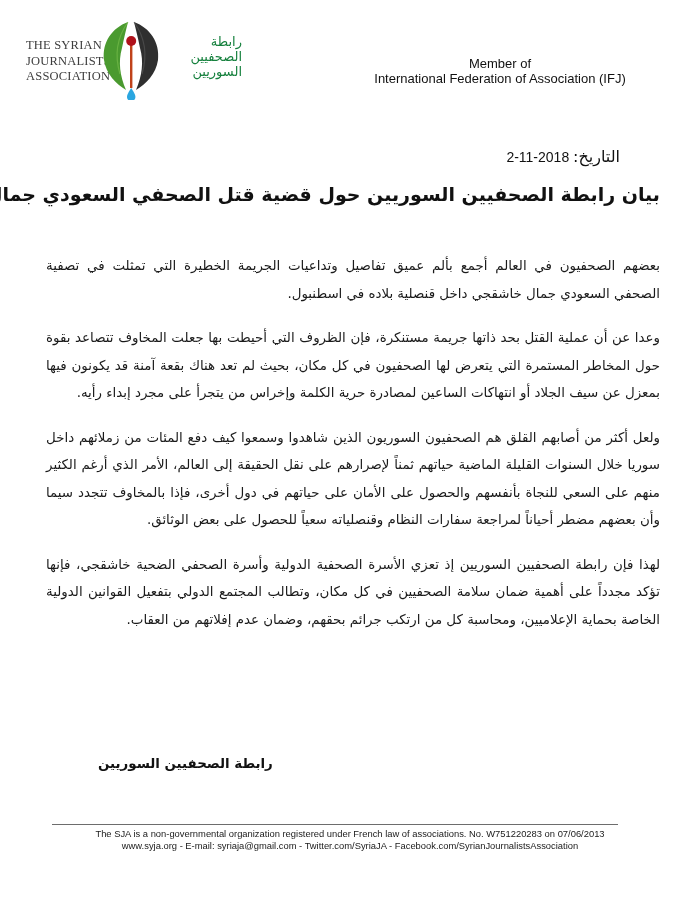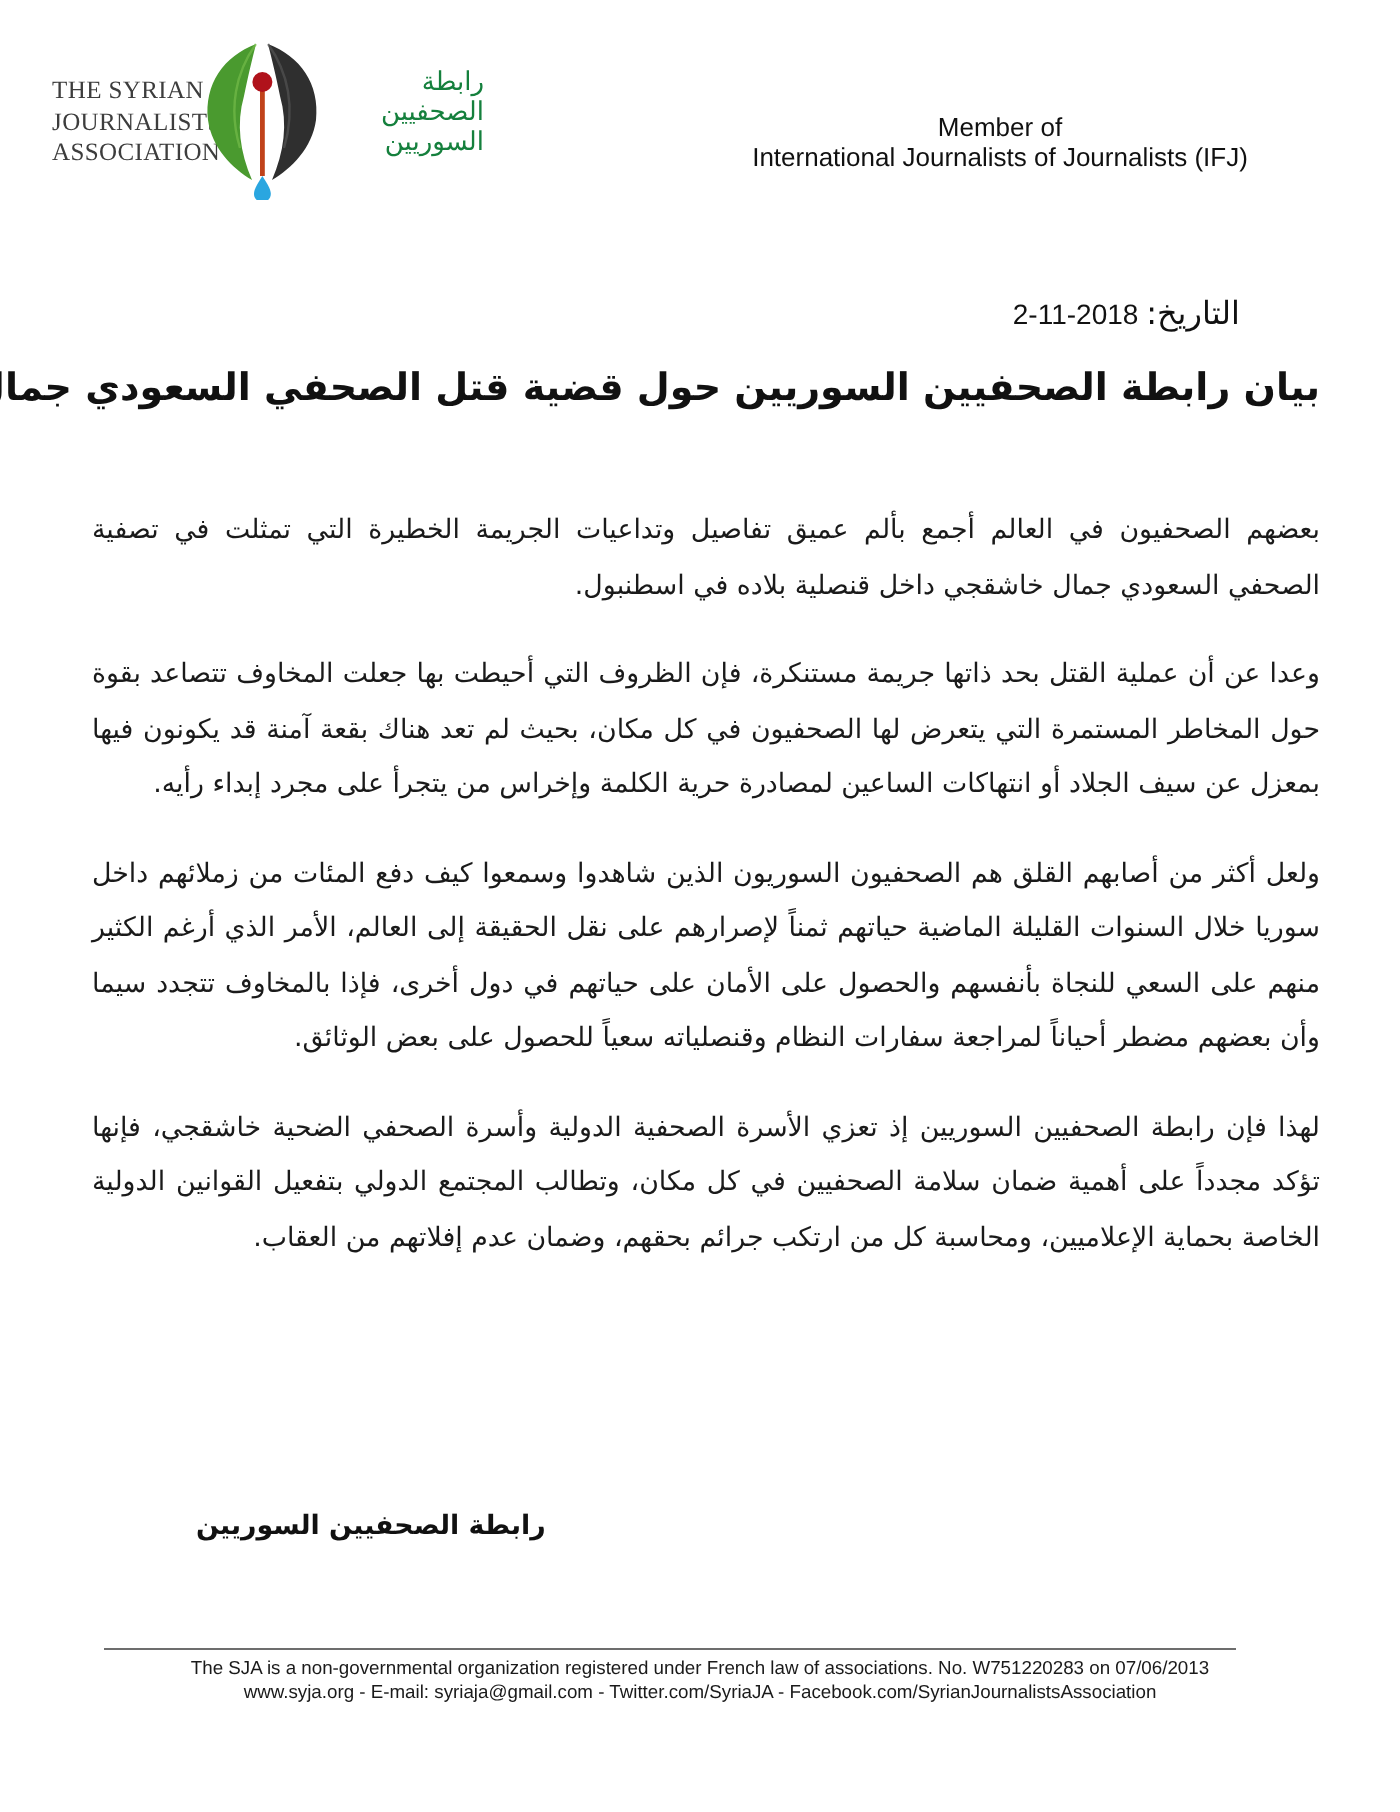--- a/index.html
+++ b/index.html
@@ -58,21 +58,21 @@
   </svg>
   <div class="logo-ar">
     <div>رابطة</div>
     <div>الصحفيين</div>
     <div>السوريين</div>
   </div>
 </div>
 
 <div class="abs ifj">
   <div>Member of</div>
-  <div>International Journalists of Journalists (IFJ)</div>
+  <div>International Federation of Association (IFJ)</div>
 </div>
 
 <div class="abs date">
   <span class="lbl">التاريخ:</span>
   <span dir="ltr">2-11-2018</span>
 </div>
 
 <div class="abs title">بيان رابطة الصحفيين السوريين حول قضية قتل الصحفي السعودي جمال خاشقجي</div>
 
 <div class="abs body">

